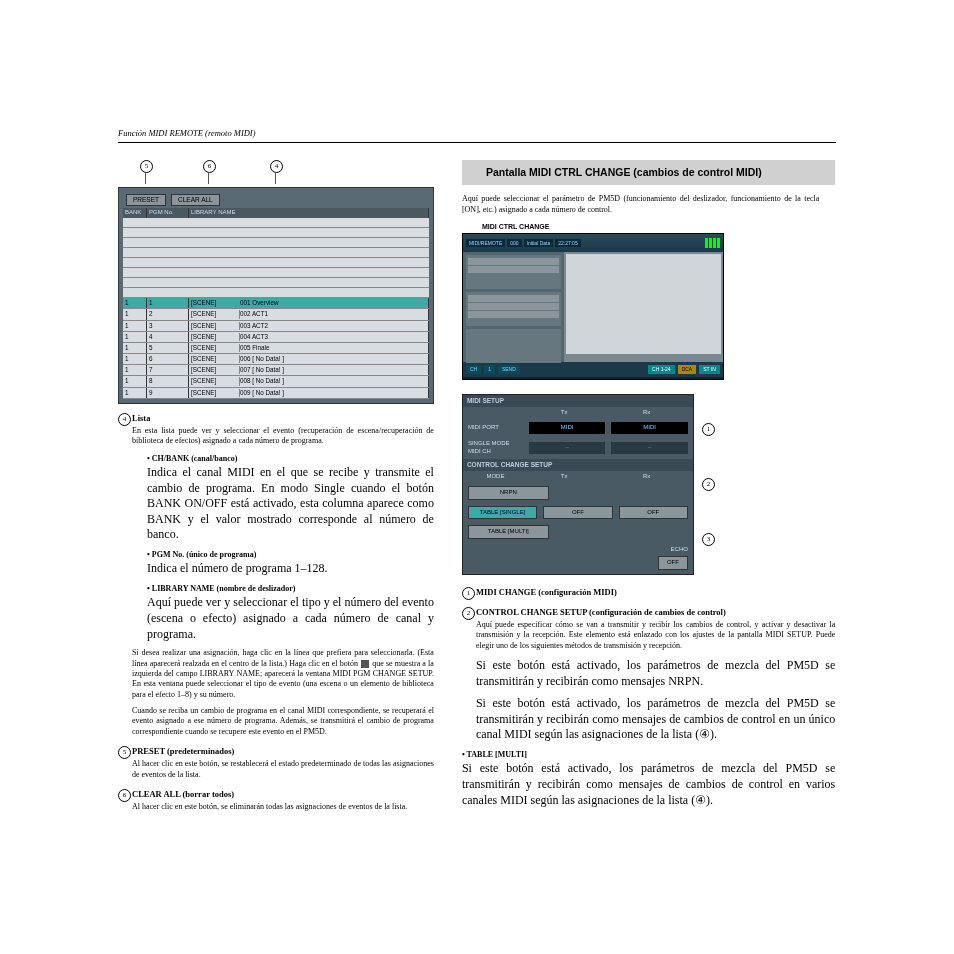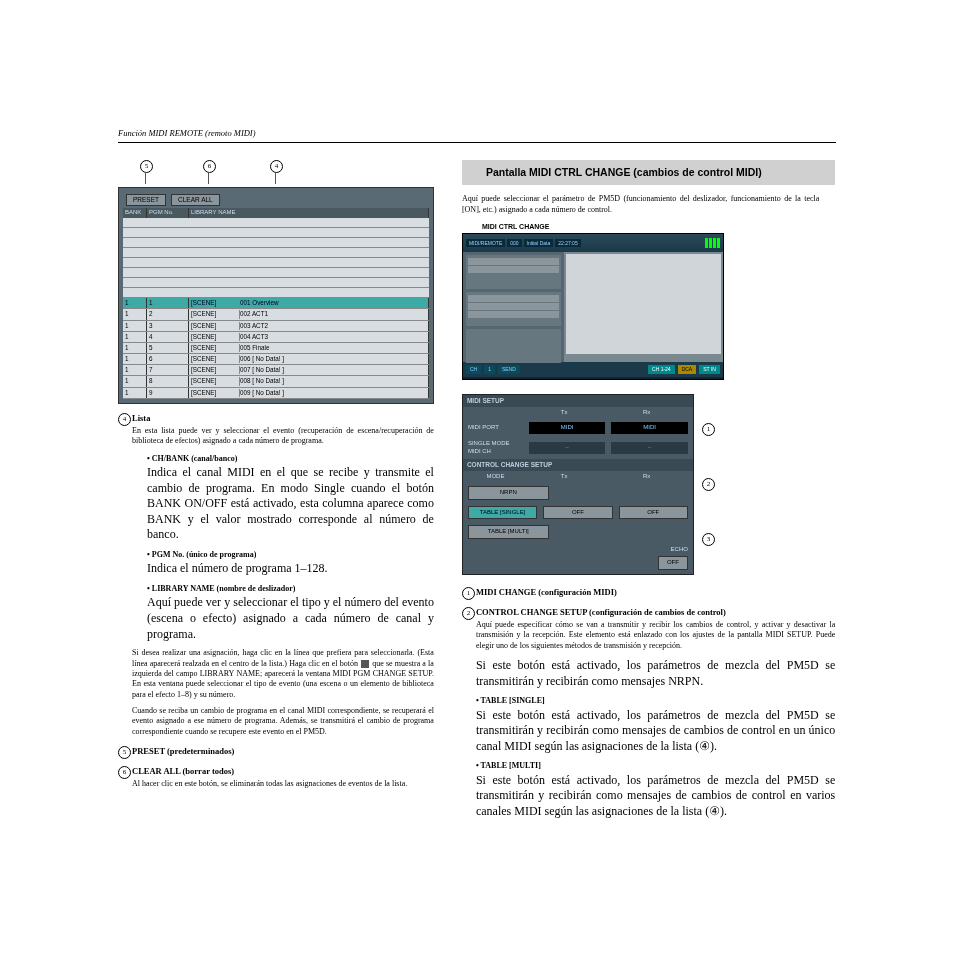--- a/index.html
+++ b/index.html
@@ -210,20 +210,21 @@
             <div class="sub-bul">• <span>LIBRARY NAME (nombre de deslizador)</span></div>
             <p class="sub-p">Aquí puede ver y seleccionar el tipo y el número del evento (escena o efecto) asignado a cada número de canal y programa.</p>
           </div>
 </div>
 <p class="para"><span>Si desea realizar una asignación, haga clic en la línea que prefiera para seleccionarla. (Esta línea aparecerá realzada en el centro de la lista.) Haga clic en el botón </span><span class="ticon"></span><span> que se muestra a la izquierda del campo LIBRARY NAME; aparecerá la ventana MIDI PGM CHANGE SETUP. En esta ventana puede seleccionar el tipo de evento (una escena o un elemento de biblioteca para el efecto 1–8) y su número.</span></p>
 <p class="para">Cuando se reciba un cambio de programa en el canal MIDI correspondiente, se recuperará el evento asignado a ese número de programa. Además, se transmitirá el cambio de programa correspondiente cuando se recupere este evento en el PM5D.</p>
 
 <div class="sect-item">
 <span class="cir">5</span>
 <div class="sect-h">PRESET (predeterminados)</div>
+<p class="sect-p">Al hacer clic en este botón, se restablecerá el estado predeterminado de todas las asignaciones de eventos de la lista.</p>
 </div>
 
 <div class="sect-item">
 <span class="cir">6</span>
 <div class="sect-h">CLEAR ALL (borrar todos)</div>
 <p class="sect-p">Al hacer clic en este botón, se eliminarán todas las asignaciones de eventos de la lista.</p>
 </div>
 
 </div>
 
@@ -328,24 +329,23 @@
 </div>
 <div class="sect-item">
 <span class="cir">2</span>
 <div class="sect-h">CONTROL CHANGE SETUP (configuración de cambios de control)</div>
 <p class="sect-p">Aquí puede especificar cómo se van a transmitir y recibir los cambios de control, y activar y desactivar la transmisión y la recepción. Este elemento está enlazado con los ajustes de la pantalla MIDI SETUP. Puede elegir uno de los siguientes métodos de transmisión y recepción.</p>
 </div>
 <div class="sub" style="margin-left:14px">
           <p class="sub-p">Si este botón está activado, los parámetros de mezcla del PM5D se transmitirán y recibirán como mensajes NRPN.</p>
         </div>
 <div class="sub" style="margin-left:14px">
-          <div class="sub-bul">• <span>TABLE [SINGLE]</span></div>
           <p class="sub-p">Si este botón está activado, los parámetros de mezcla del PM5D se transmitirán y recibirán como mensajes de cambios de control en un único canal MIDI según las asignaciones de la lista (④).</p>
         </div>
-<div class="sub" style="margin-left:14px">
+<div class="sub" style="margin-left:0">
           <div class="sub-bul">• <span>TABLE [MULTI]</span></div>
           <p class="sub-p">Si este botón está activado, los parámetros de mezcla del PM5D se transmitirán y recibirán como mensajes de cambios de control en varios canales MIDI según las asignaciones de la lista (④).</p>
         </div>
 
 </div>
 </div>
 
 
 </div>
 

